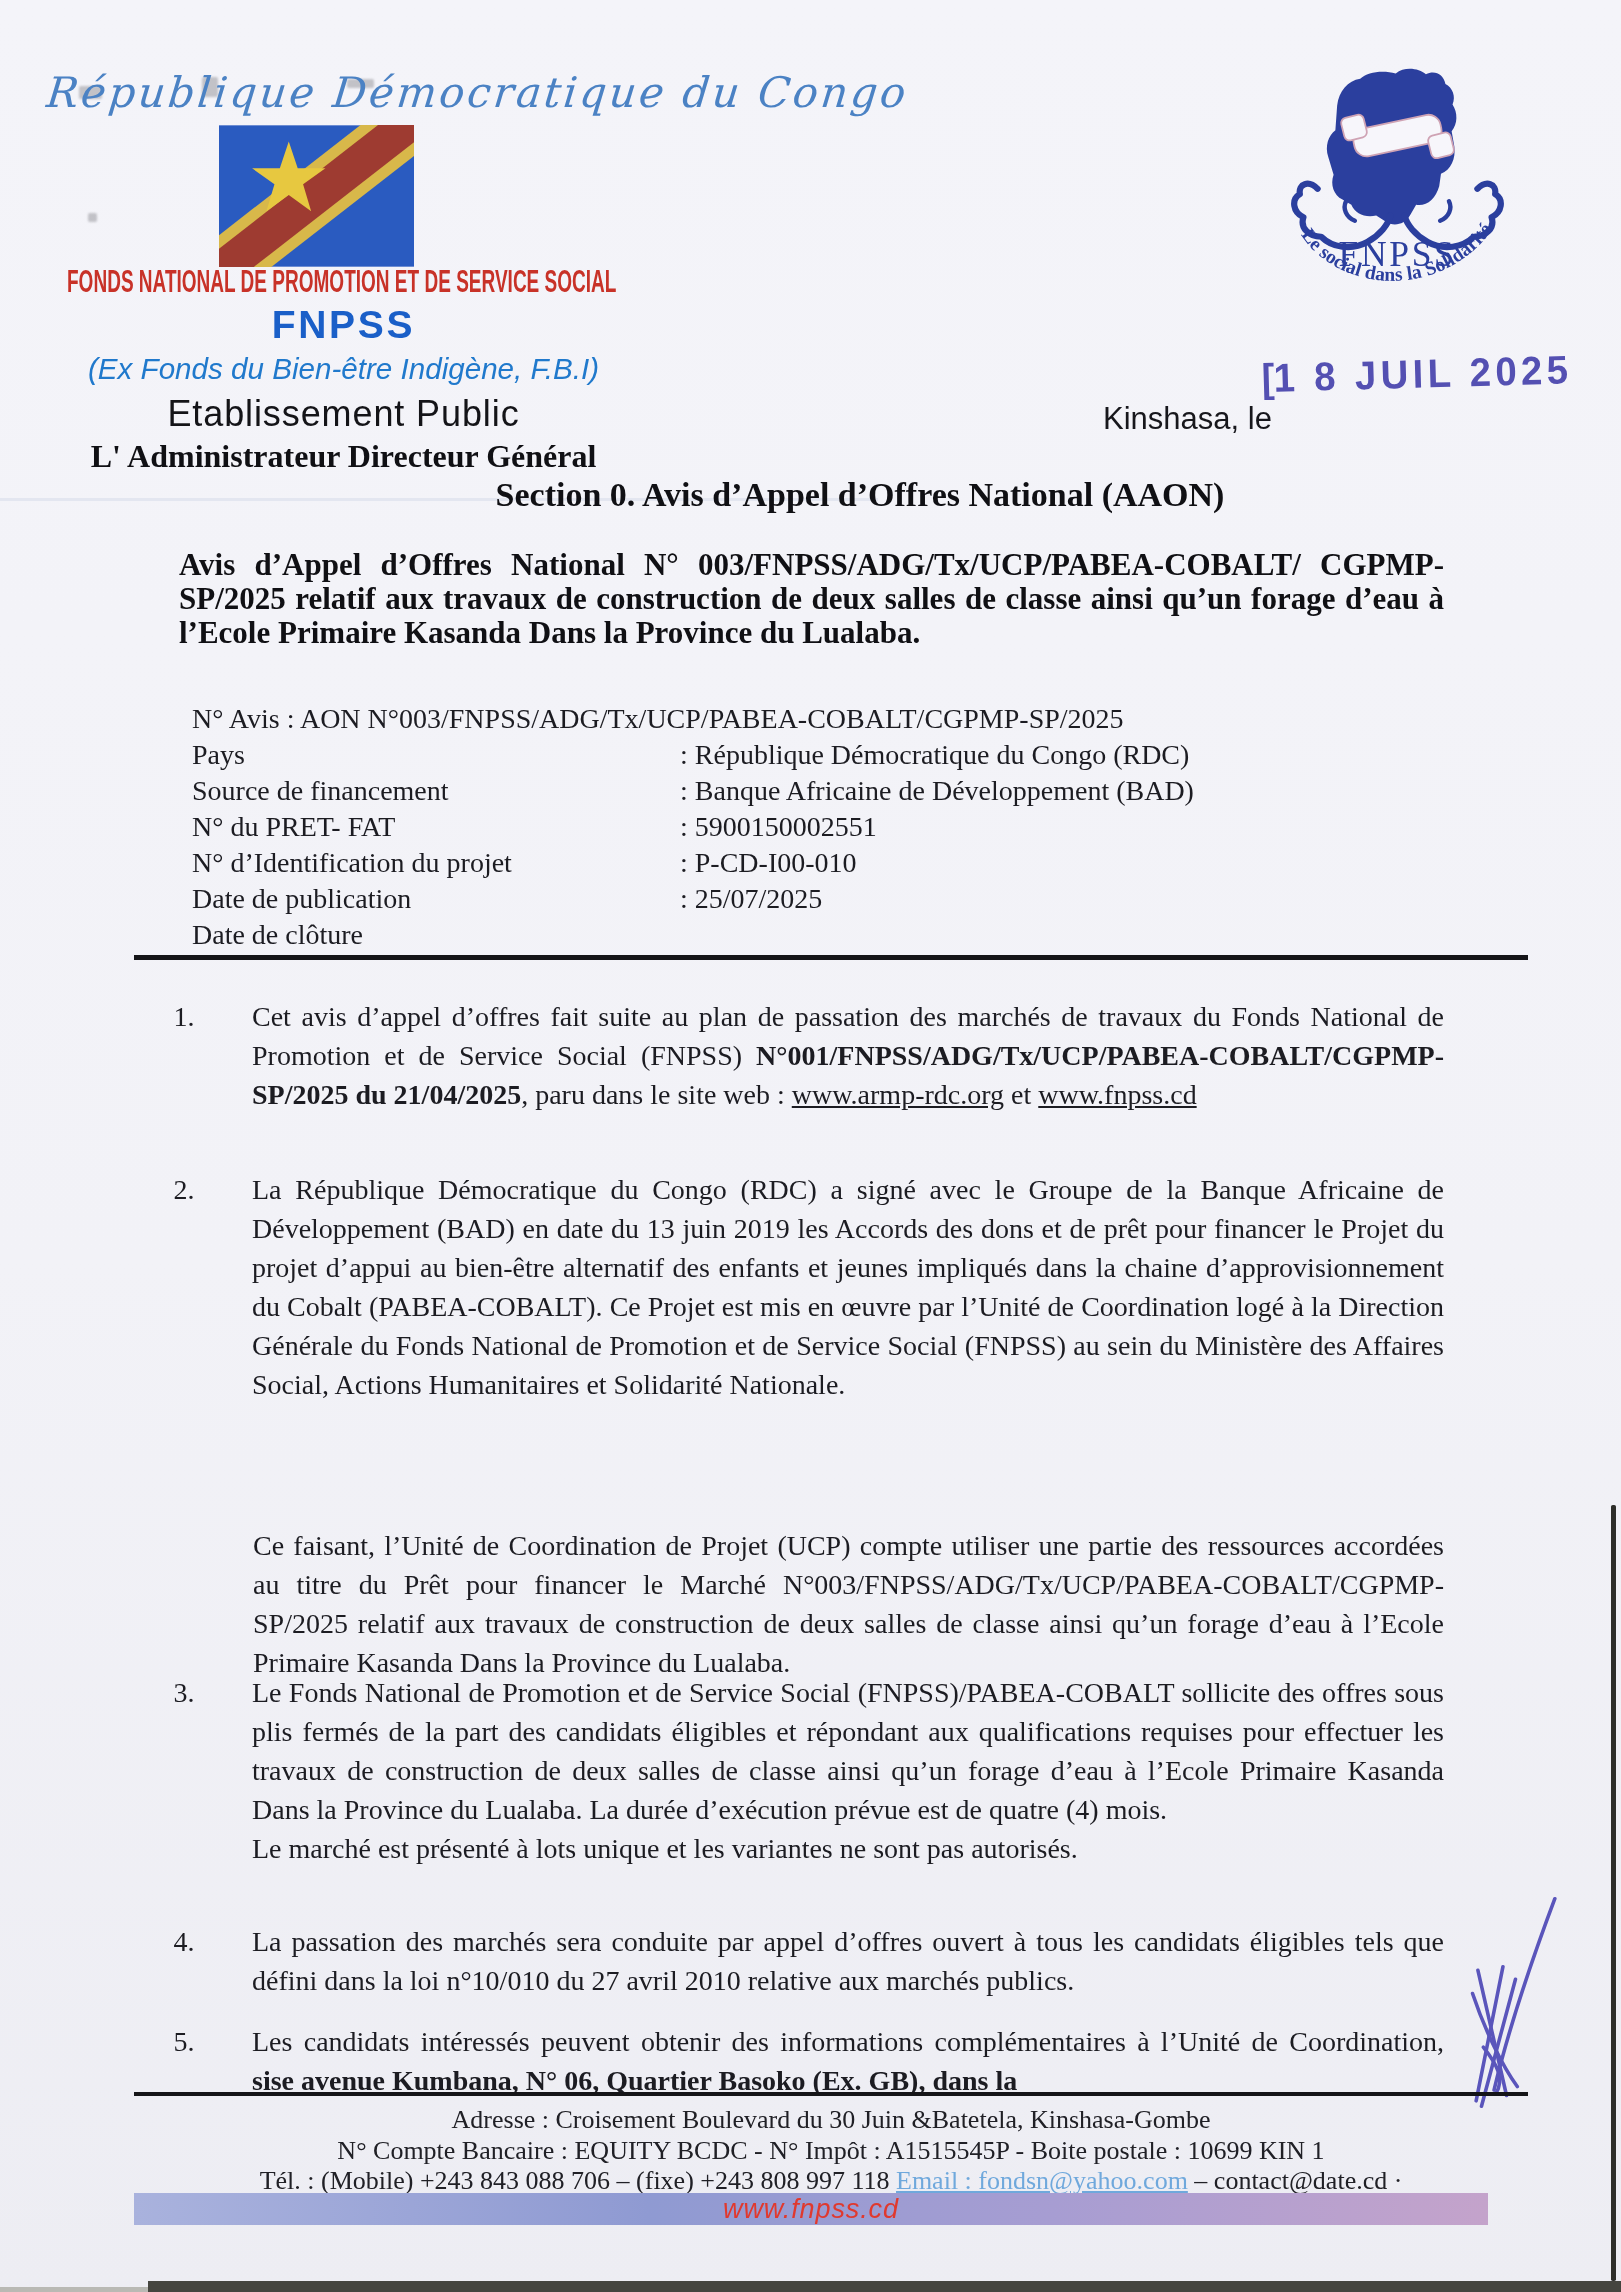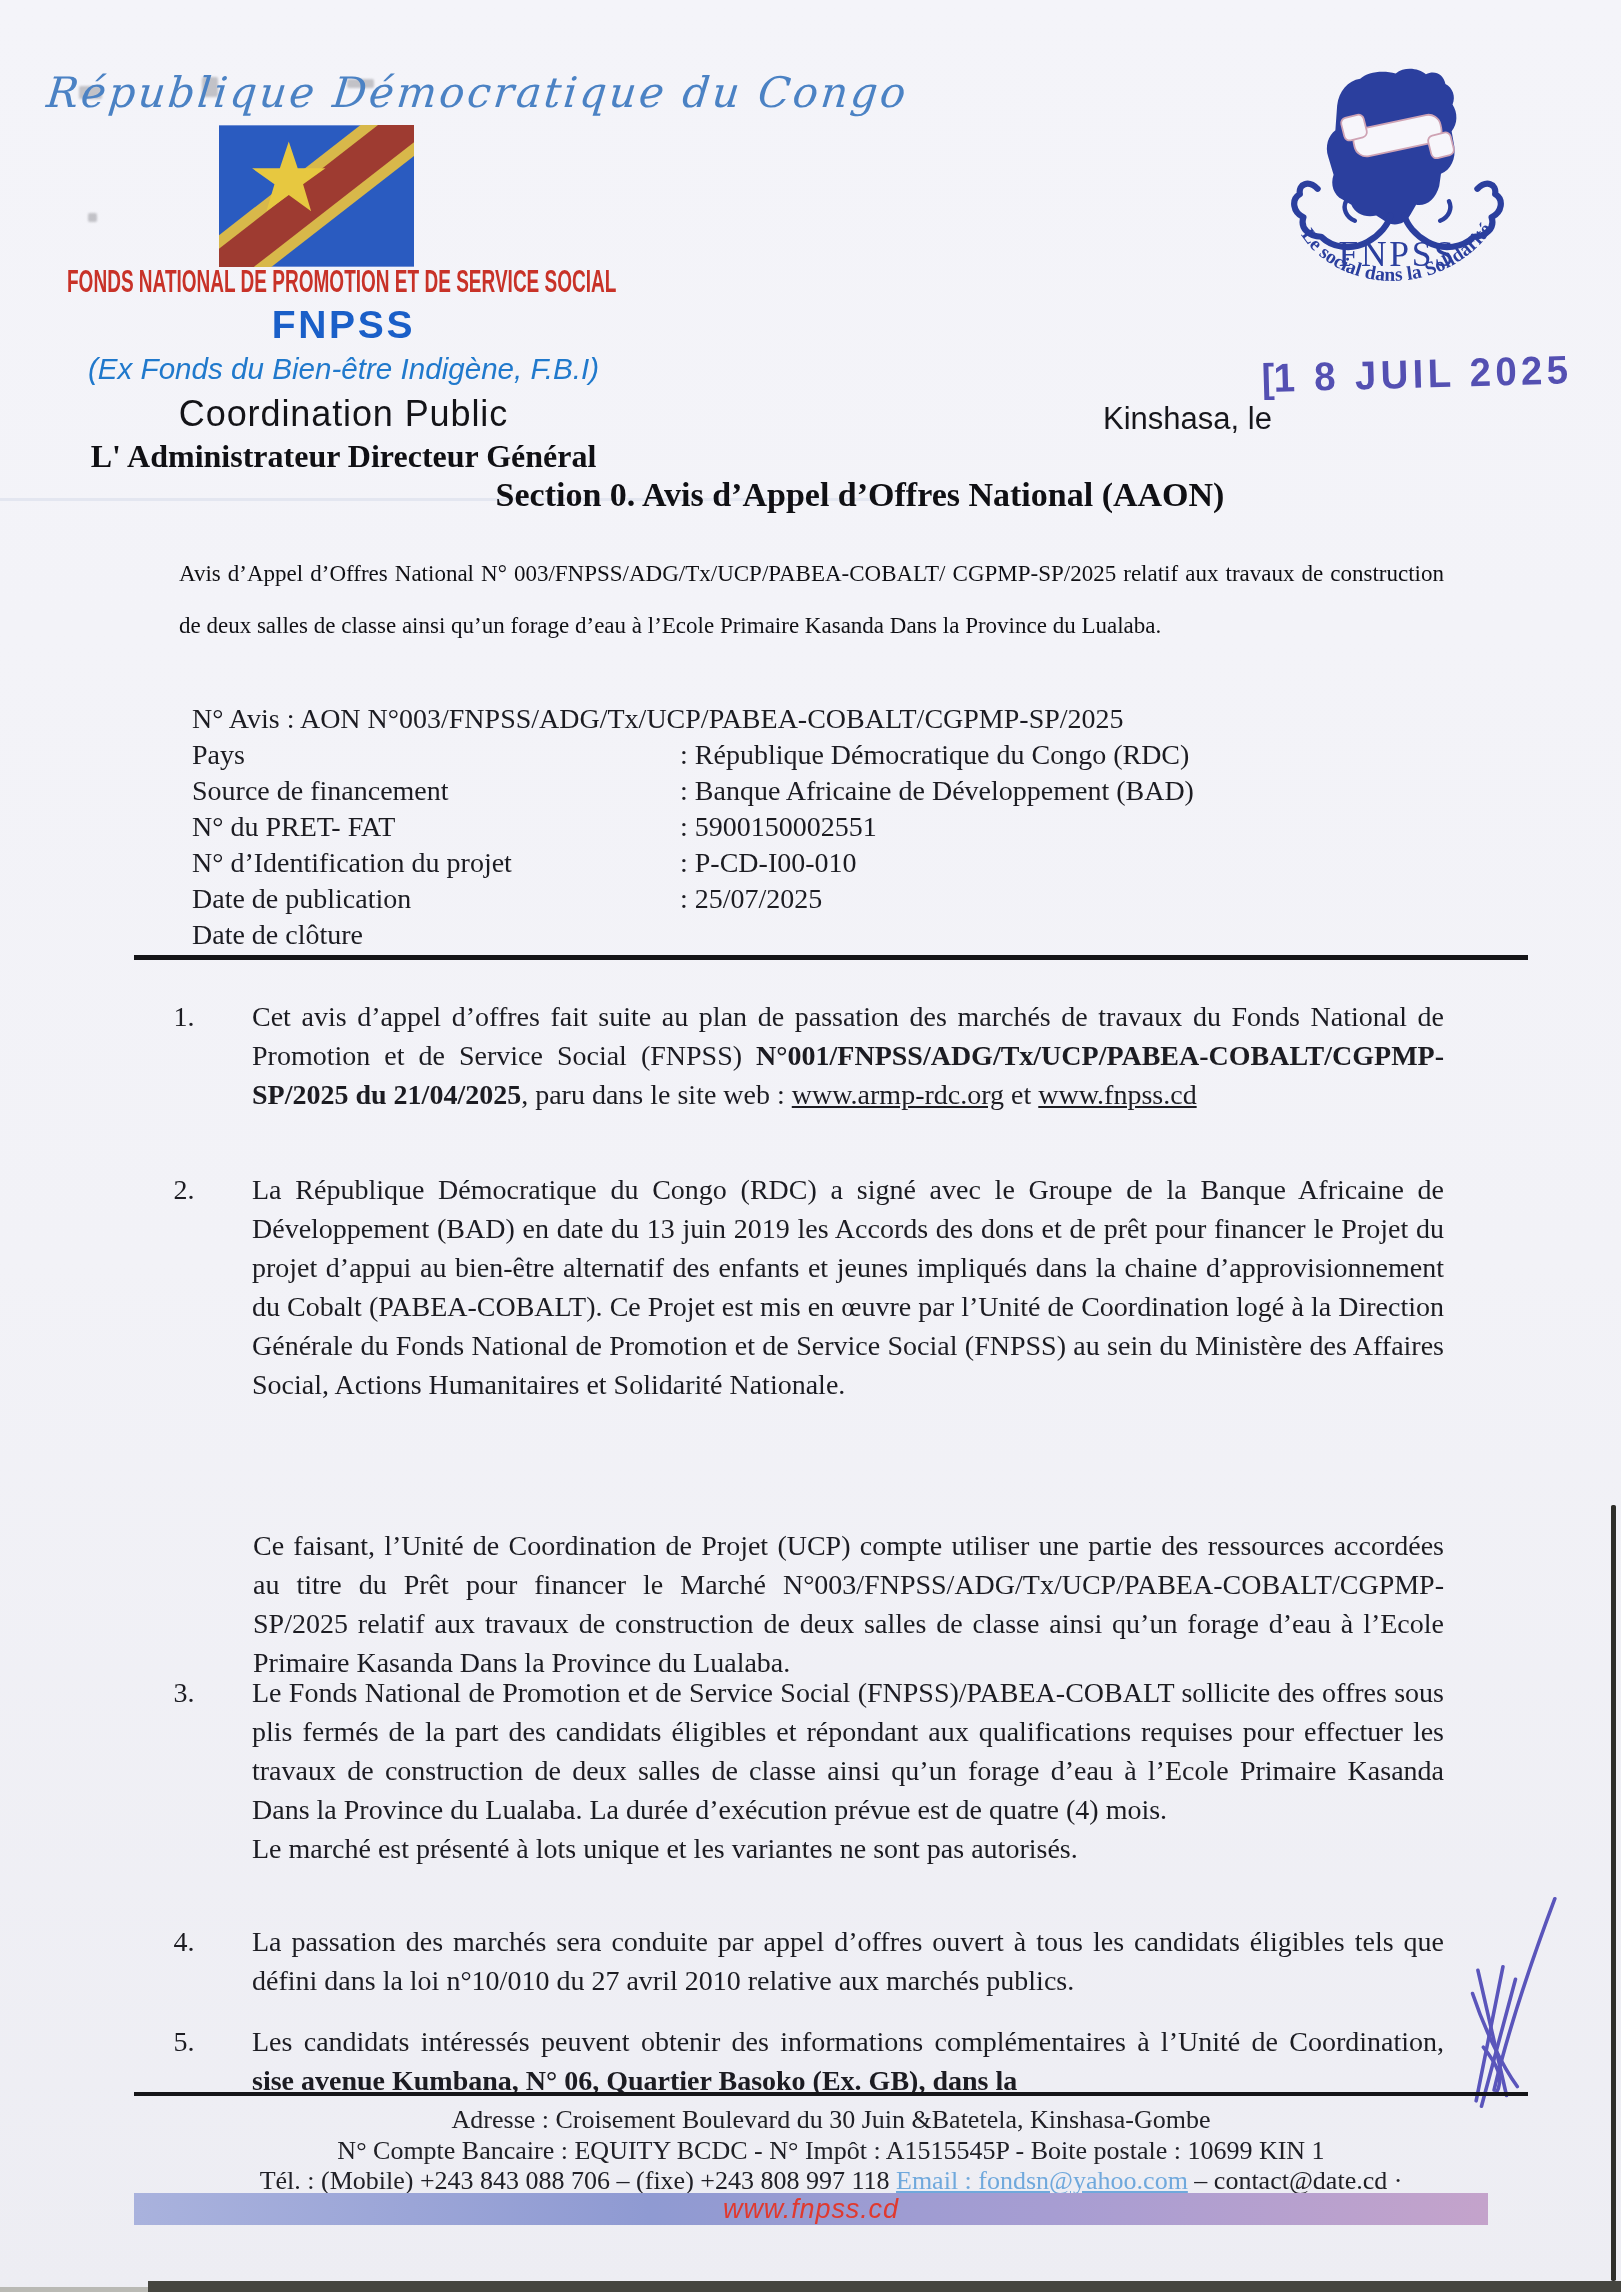--- a/index.html
+++ b/index.html
@@ -47,21 +47,21 @@
     letter-spacing:4.5px;
     transform:rotate(-1.6deg) scaleX(.96);
     transform-origin:left top;
     white-space:nowrap;
     opacity:.92;
   }
   .stamp .brk{font-weight:700;margin-right:-5.4px;}
   
   .main-title{left:206px;top:476px;width:1308px;text-align:center;font-weight:bold;font-size:34px;color:#101014;}
   
-  .intro{left:179px;top:548px;width:1265px;font-weight:normal;font-size:23px;line-height:52px;text-align:justify;color:#101014;}
+  .intro{left:179px;top:548px;width:1265px;font-weight:bold;font-size:31px;line-height:34px;text-align:justify;color:#101014;}
   
   .notice{left:179px;top:701px;width:1299px;font-size:28px;line-height:36px;margin-left:13px;}
   .notice .row{display:flex;}
   .notice .lbl{flex:0 0 488px;}
   .notice .val{flex:1;}
   .rule{left:134px;top:955px;width:1394px;height:4.5px;background:#151518;}
   .rule2{left:134px;top:2092px;width:1394px;height:3.6px;background:#151518;}
   
   .item{position:absolute;left:170px;width:1274px;font-size:28px;line-height:39px;}
   .item .num{position:absolute;left:3.6px;top:0;}
@@ -110,21 +110,21 @@
     <line x1="-15" y1="175" x2="233" y2="-18" stroke="#9e3b31" stroke-width="40"></line>
     <polygon points="78,18 88,48 119,48 94,66 103,96 78,78 53,96 62,66 37,48 68,48" fill="#e7c840"></polygon>
   </svg>
 
   <div class="abs org-col">
     <svg class="banner-svg" width="553" height="38" viewBox="0 0 618 42">
       <text x="0" y="33" textLength="614" lengthAdjust="spacingAndGlyphs" font-family="Liberation Sans, sans-serif" font-weight="bold" font-size="35" fill="#c83228">FONDS NATIONAL DE PROMOTION ET DE SERVICE SOCIAL</text>
     </svg>
     <div class="org-acronym">FNPSS</div>
     <div class="org-ex">(Ex Fonds du Bien-être Indigène, F.B.I)</div>
-    <div class="org-type">Coordination Public</div>
+    <div class="org-type">Etablissement Public</div>
     <div class="org-officer">L' Administrateur Directeur Général</div>
   </div>
 
   <svg class="abs logo" width="213" height="267" viewBox="0 0 240 300">
     <path fill="#2b3f9e" d="M118,26 C128,18 144,20 152,27 C162,22 172,27 174,38 C182,42 186,52 182,61 C188,70 188,83 181,91 L184,108 C186,122 180,135 169,139 L167,153 C163,167 153,176 141,174 L134,186 C128,196 116,199 107,193 L96,186 C84,189 72,184 68,174 L58,168 C48,163 44,151 48,140 L42,120 C38,108 42,96 50,90 L52,62 C54,46 64,34 78,32 C86,24 104,22 118,26 Z"></path>
     <g>
       <g transform="rotate(-12 120 96)">
         <rect x="70" y="80" width="100" height="32" rx="14" fill="#f7f6fb" stroke="#cfa3b4" stroke-width="2"></rect>
       </g>
       <rect x="58" y="74" width="26" height="26" rx="6" fill="#f7f6fb" stroke="#cfa3b4" stroke-width="2" transform="rotate(-14 71 87)"></rect>

